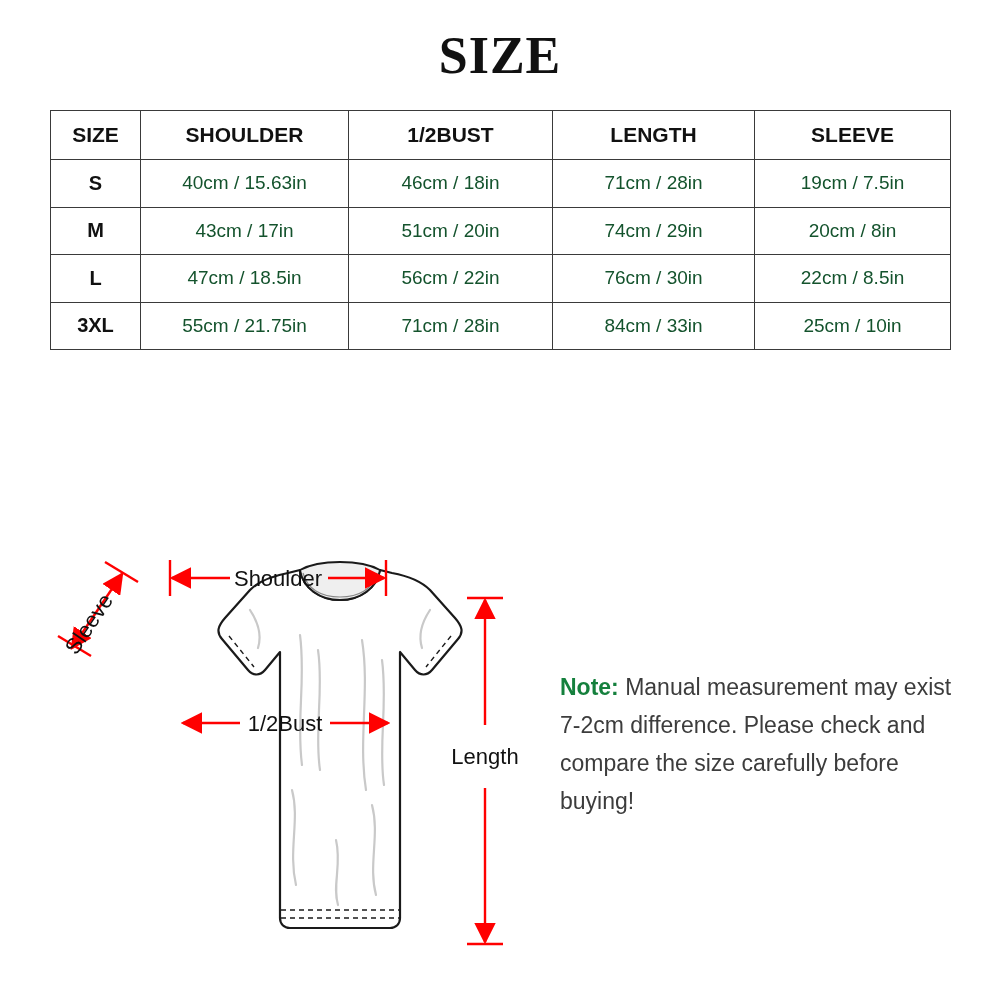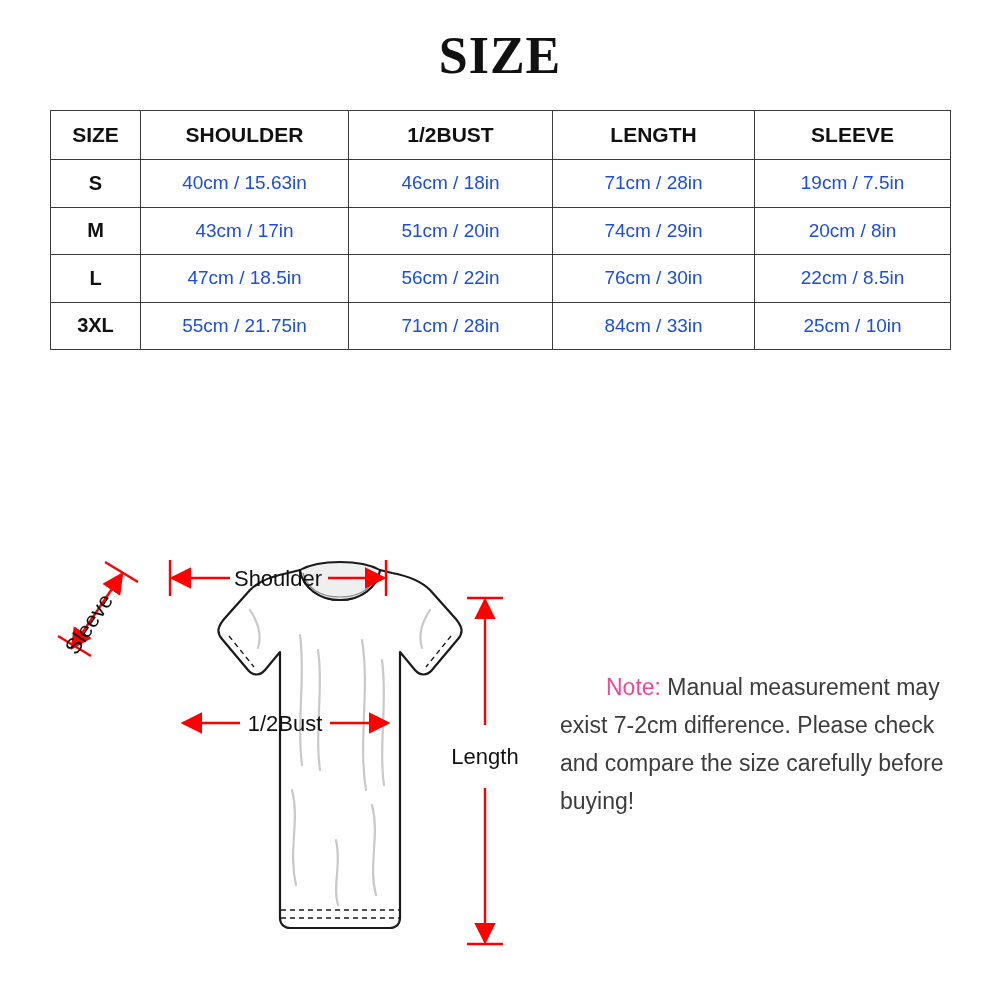--- a/index.html
+++ b/index.html
@@ -36,21 +36,21 @@
     top: 110px;
     left: 50px;
     width: 900px;
     border-collapse: collapse;
     table-layout: fixed;
   }
   .size-table th,
   .size-table td {
     border: 1px solid #3a3a3a;
     text-align: center;
-    color: #1d4ed8;
+    color: #14532d;
   }
   .size-table th {
     height: 46px;
     font-size: 21px;
     font-weight: 700;
     color: #111;
   }
   .size-table td {
     height: 44.5px;
     font-size: 19px;
@@ -82,23 +82,22 @@
   .note {
     position: absolute;
     top: 668px;
     left: 560px;
     width: 400px;
     font-size: 23px;
     line-height: 38px;
     color: #3c3c3c;
   }
   .note b {
-    font-weight: 400;
-    color: #ec4899;
-    margin-left: 46px;
+    font-weight: 700;
+    color: #15803d;
   }
 </style>
 </head>
 <body>
 
 <div class="title">SIZE</div>
 
 <table class="size-table">
   <colgroup>
     <col class="col-size">

